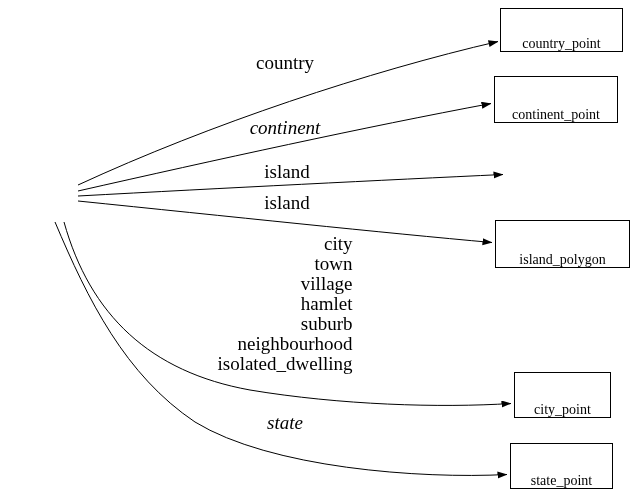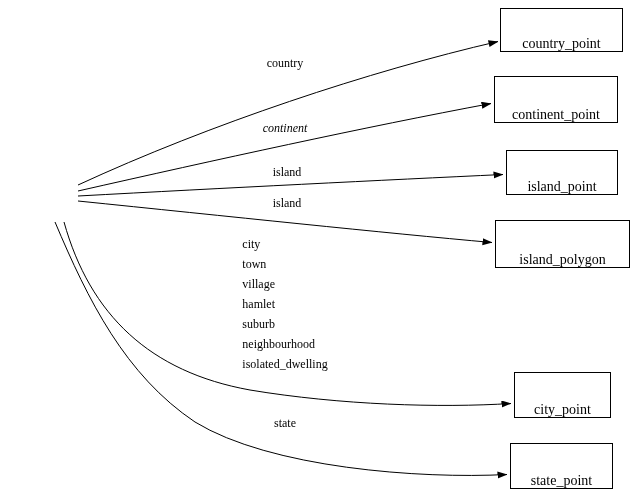--- a/index.html
+++ b/index.html
@@ -16,28 +16,28 @@
   }
   #node-place          {left:4px;  top:174px;width:74px; height:48px;}
   #node-country_point  {left:500px;top:8px;  width:123px;height:44px;}
   #node-continent_point{left:494px;top:76px; width:124px;height:47px;}
   #node-island_point   {left:506px;top:150px;width:112px;height:45px;}
   #node-island_polygon {left:495px;top:220px;width:135px;height:48px;}
   #node-city_point     {left:514px;top:372px;width:97px; height:46px;}
   #node-state_point    {left:510px;top:443px;width:103px;height:46px;}
   .edge-label{
     position:absolute;transform:translate(-50%,-50%);
-    font-size:12px;line-height:20px;text-align:left;white-space:pre-line;
+    font-size:19px;line-height:20px;text-align:right;white-space:pre-line;
   }
   #lbl-country  {left:285px;top:63px;}
   #lbl-continent{left:285px;top:128px;font-style:italic;}
   #lbl-island1  {left:287px;top:172px;}
   #lbl-island2  {left:287px;top:203px;}
   #lbl-citygrp  {left:285px;top:304px;}
-  #lbl-state    {left:285px;top:423px;}
+  #lbl-state    {left:285px;top:423px;font-style:italic;}
 </style>
 </head>
 <body>
 
 <div class="canvas">
 
   <svg class="edges" width="635" height="496" viewBox="0 0 635 496" xmlns="http://www.w3.org/2000/svg">
     <defs>
       <marker id="arrow" markerWidth="10" markerHeight="8" refX="9.5" refY="3.5" orient="auto" markerUnits="userSpaceOnUse">
         <path d="M0,0 L10,3.5 L0,7 Z" fill="#000000"></path>
@@ -49,23 +49,20 @@
     <path d="M 78,201 C 225,216 385,233 492,242.5" fill="none" stroke="#000000" stroke-width="1" marker-end="url(#arrow)"></path>
     <path d="M 64,222 C 90,315 150,372 250,390 C 340,405 440,408 511,403.5" fill="none" stroke="#000000" stroke-width="1" marker-end="url(#arrow)"></path>
     <path d="M 55,222 C 88,300 125,375 195,422 C 270,468 420,479 507,474.5" fill="none" stroke="#000000" stroke-width="1" marker-end="url(#arrow)"></path>
   </svg>
 
   <div class="node" id="node-country_point">
     <span>country_point</span>
   </div>
   <div class="node" id="node-continent_point">
     <span>continent_point</span>
-  </div>
-  <div class="node" id="node-island_point">
-    <span>island_point</span>
   </div>
   <div class="node" id="node-city_point">
     <span>city_point</span>
   </div>
   <div class="node" id="node-island_polygon">
     <span>island_polygon</span>
   </div>
   <div class="node" id="node-state_point">
     <span>state_point</span>
   </div>

